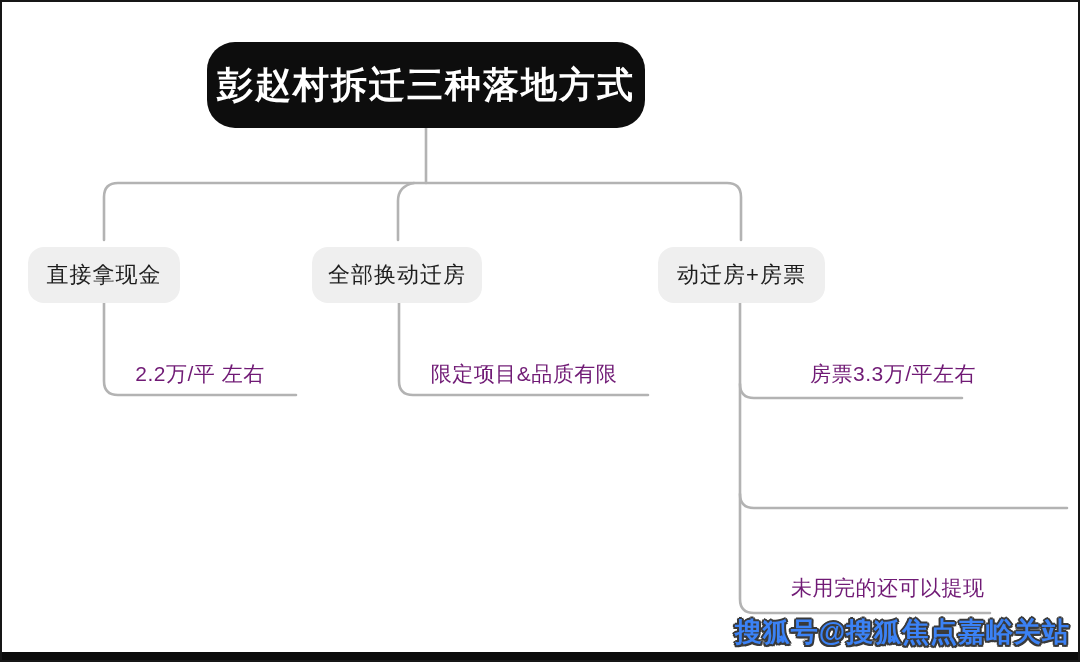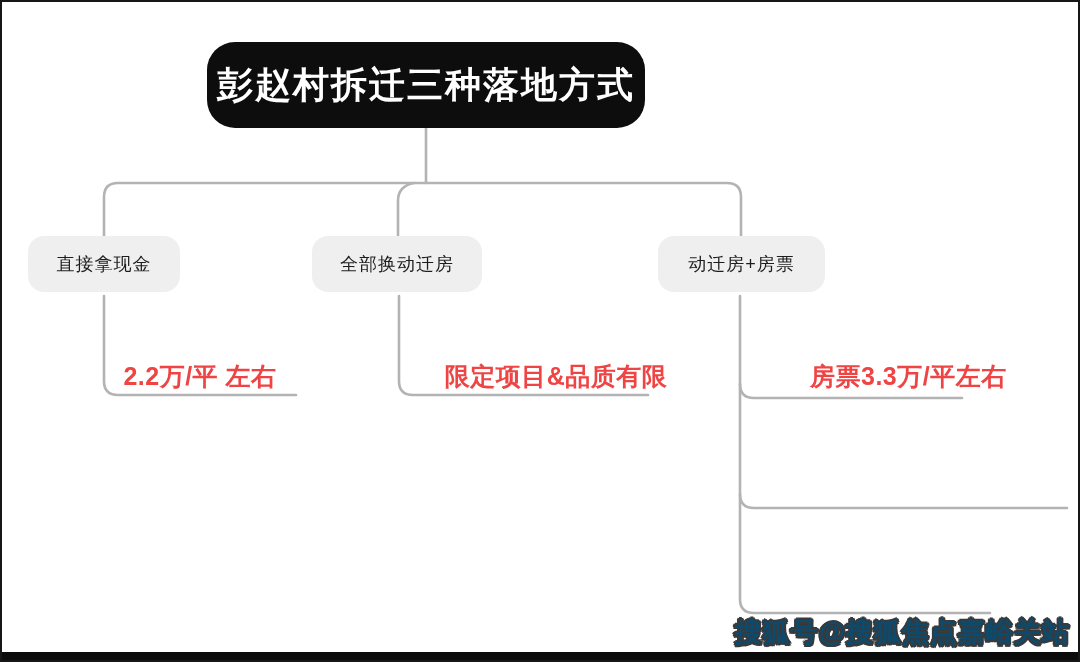--- a/index.html
+++ b/index.html
@@ -36,54 +36,53 @@
     left: 205px; top: 40px;
     width: 438px; height: 86px;
     background: #0d0d0d;
     color: #ffffff;
     border-radius: 28px;
     font-size: 36px;
     font-weight: bold;
     letter-spacing: 2px;
   }
   .branch-node {
-    top: 234px;
+    top: 245px;
     height: 56px;
     background: #efefef;
     color: #1d1d1d;
     border-radius: 16px;
-    font-size: 18px;
+    font-size: 22px;
     font-weight: 500;
     letter-spacing: 1px;
   }
   .branch-cash   { left: 26px;  width: 152px; }
   .branch-house  { left: 310px; width: 170px; text-align: center; }
   .branch-ticket { left: 656px; width: 167px; }
   .leaf {
     position: absolute;
-    font-size: 25px;
-    color: #ef4444;
+    font-size: 21px;
+    color: #701a75;
     letter-spacing: 0.5px;
     white-space: nowrap;
-    font-weight: bold;
   }
   .leaf-center { text-align: center; }
   .leaf-cash   { left: 102px; top: 358px; width: 192px; }
-  .leaf-house  { left: 397px; top: 358px; width: 250px; margin-left: 32px; }
+  .leaf-house  { left: 397px; top: 358px; width: 250px; }
   .leaf-t1 { left: 808px; top: 358px; }
   .leaf-t2 { left: 789px; top: 464px; }
   .leaf-t3 { left: 789px; top: 572px; }
   .watermark {
     position: absolute;
     right: 8px;
     bottom: 10px;
     font-size: 27px;
     font-weight: bold;
     letter-spacing: 1px;
-    color: #0c4a6e;
+    color: #3b82f6;
     white-space: nowrap;
     text-shadow:
       -1.5px -1.5px 0 #3a3a3a,  1.5px -1.5px 0 #3a3a3a,
       -1.5px  1.5px 0 #3a3a3a,  1.5px  1.5px 0 #3a3a3a,
       -2px 0 0 #3a3a3a, 2px 0 0 #3a3a3a,
       0 -2px 0 #3a3a3a, 0 2px 0 #3a3a3a;
   }
   .bottom-bar {
     position: absolute;
     left: 0; right: 0; bottom: 0;
@@ -137,18 +136,21 @@
 
   <div class="leaf leaf-center leaf-house">
     <span>限定项目&amp;品质有限</span>
   </div>
 
   <div class="leaf leaf-t1">
     <span>房票3.3万/平左右</span>
   </div>
 
 
+  <div class="leaf leaf-t3">
+    <span>未用完的还可以提现</span>
+  </div>
 
   <div class="watermark">搜狐号@搜狐焦点嘉峪关站</div>
 
   <div class="bottom-bar"></div>
 
 </div>
 
 </body></html>

